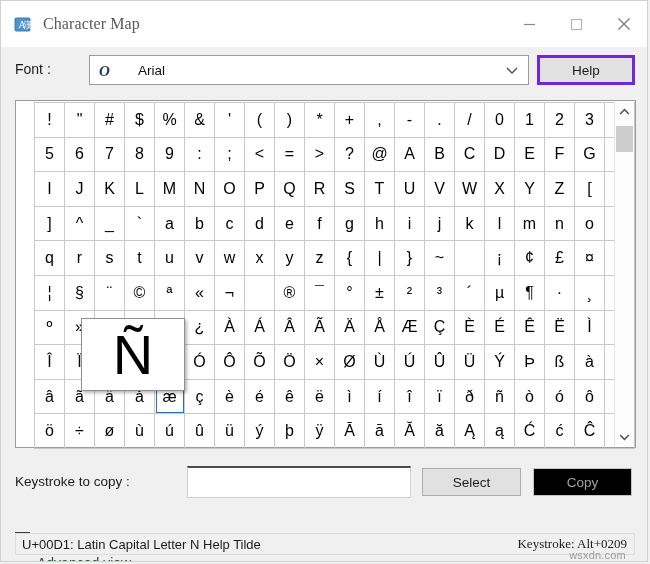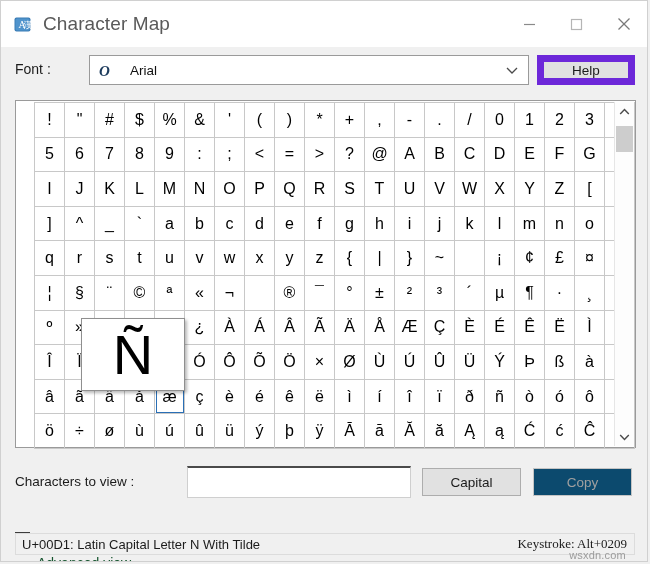--- a/index.html
+++ b/index.html
@@ -39,24 +39,25 @@
   #app-icon {
     margin-left: 13px;
     width: 17px;
     height: 17px;
     flex: 0 0 auto;
     position: relative;
   }
   #app-icon svg { display: block; }
   #title-text {
     margin-left: 12px;
-    font-size: 19px;
+    font-size: 16px;
     color: #5a5a5a;
     letter-spacing: 0.1px;
     white-space: nowrap;
+    font-family: Liberation Serif, serif;
   }
   #win-controls {
     position: absolute;
     right: 0; top: 0;
     height: 46px;
     display: flex;
     align-items: stretch;
   }
   .win-btn {
     width: 47px;
@@ -96,40 +97,40 @@
     align-items: center;
     cursor: default;
   }
   #tt-icon {
     margin-left: 8px;
     width: 16px;
     height: 17px;
     flex: 0 0 auto;
   }
   #font-name {
-    margin-left: 16px;
+    margin-left: 24px;
     font-size: 13.5px;
     color: #111;
   }
   #combo-arrow {
     position: absolute;
     right: 9px;
     top: 50%;
     transform: translateY(-50%);
     width: 14px;
     height: 14px;
   }
   #help-btn {
     position: absolute;
     left: 536px;
     top: 0;
     width: 98px;
     height: 30px;
     background: #e1e1e1;
-    border: 7px solid #6d28d9;
+    border: 3px solid #6d28d9;
     box-sizing: border-box;
     font-size: 13.5px;
     color: #1b1b1b;
     display: flex;
     align-items: center;
     justify-content: center;
     cursor: default;
   }
 
   
@@ -264,21 +265,21 @@
     align-items: center;
     justify-content: center;
     cursor: default;
   }
   #copy-btn {
     position: absolute;
     left: 532px;
     top: 467px;
     width: 99px;
     height: 28px;
-    background: #0c4a6e;
+    background: #000000;
     border: 1px solid #c4c4c4;
     box-sizing: border-box;
     font-size: 13.5px;
     color: #a0a0a0;
     display: flex;
     align-items: center;
     justify-content: center;
     cursor: default;
   }
 
@@ -637,29 +638,29 @@
           <polyline points="1.2,2 5.5,6.4 9.8,2" fill="none" stroke="#4a4a4a" stroke-width="1.4"></polyline>
         </svg>
       </div>
     </div>
   </div>
 
   <div id="magnify">
     <span>Ñ</span>
   </div>
 
-  <div id="copy-label">Characters to view :</div>
+  <div id="copy-label">Keystroke to copy :</div>
   <input id="copy-input" type="text" value="" style="">
-  <div id="select-btn">Capital</div>
+  <div id="select-btn">Select</div>
   <div id="copy-btn">Copy</div>
 
   <div id="adv-row">
     <div id="adv-box"></div>
     <div id="adv-label">Advanced view</div>
   </div>
 
   <div id="statusbar">
-    <div id="status-left">U+00D1: Latin Capital Letter N With Tilde</div>
+    <div id="status-left">U+00D1: Latin Capital Letter N Help Tilde</div>
     <div id="status-right">Keystroke: Alt+0209</div>
   </div>
 
   <div id="watermark">wsxdn.com</div>
 </div>
 
 </body></html>

